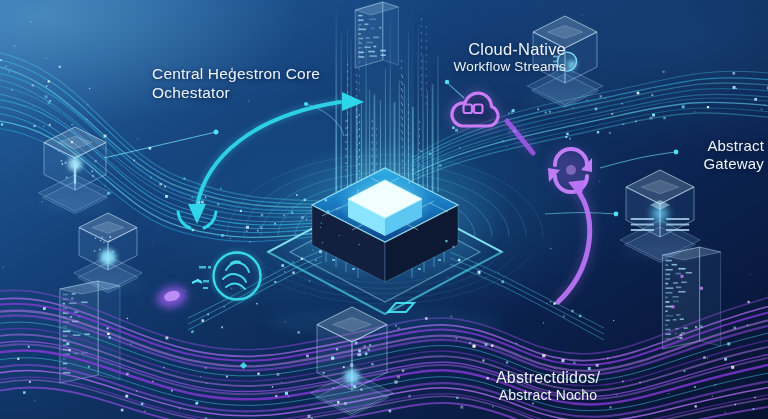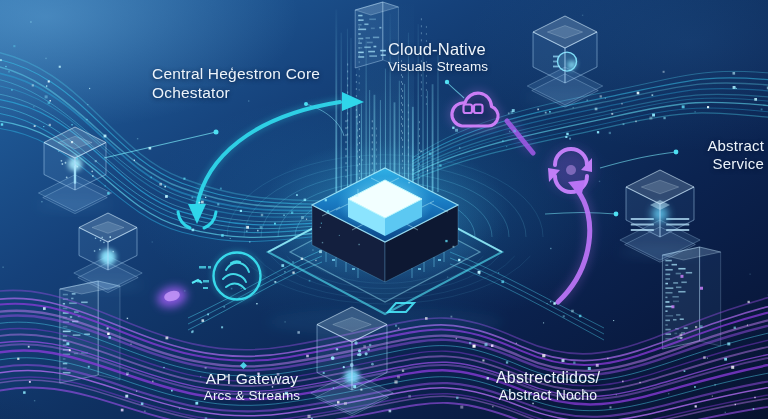--- a/index.html
+++ b/index.html
@@ -10,21 +10,21 @@
       radial-gradient(55% 45% at 6% 4%, rgba(125,195,240,.38), rgba(125,195,240,0) 60%),
       radial-gradient(50% 44% at 50% 50%, rgba(40,150,215,.25), rgba(40,150,215,0) 65%),
       radial-gradient(45% 40% at 90% 10%, rgba(60,130,200,.15), rgba(60,130,200,0) 65%),
       linear-gradient(148deg,#2a6aa6 0%,#1d5490 16%,#15417a 32%,#0f3263 50%,#0b2350 68%,#091a40 84%,#071330 100%);}
   svg.scene{position:absolute;inset:0;display:block}
   .vignette{position:absolute;inset:0;pointer-events:none;
     background:radial-gradient(125% 135% at 50% 40%, rgba(0,0,0,0) 55%, rgba(4,10,26,.55) 100%)}
   .label{position:absolute;color:#edf4fb;text-shadow:0 1px 4px rgba(2,18,46,.7);letter-spacing:.2px}
   .label .l1,.label .l2{white-space:nowrap}
   .lab-core{left:152px;top:64px;font-size:15.5px;line-height:19px;text-align:left}
-  .lab-cloud{left:388px;top:39px;width:164px;text-align:left}
+  .lab-cloud{left:402px;top:39px;width:164px;text-align:right}
   .lab-cloud .l1{font-size:16.5px;line-height:20px}
   .lab-cloud .l2{font-size:13.5px;line-height:15px}
   .lab-abs{left:686px;top:137px;width:78px;text-align:right;font-size:15px;line-height:17.5px}
   .lab-api{left:178px;top:370px;width:148px;text-align:center}
   .lab-api .l1{font-size:15.5px;line-height:18px}
   .lab-api .l2{font-size:13.5px;line-height:15px}
   .lab-svc{left:464px;top:368px;width:168px;text-align:center}
   .lab-svc .l1{font-size:16px;line-height:19px}
   .lab-svc .l2{font-size:14px;line-height:16px}
 </style>
@@ -769,27 +769,23 @@
   </svg>
 
   <div class="vignette"></div>
 
   <div class="label lab-core">
     <div class="l1">Central Heģestron Core</div>
     <div class="l2">Ochestator</div>
   </div>
   <div class="label lab-cloud">
     <div class="l1">Cloud-Native</div>
-    <div class="l2">Visuals Streams</div>
+    <div class="l2">Workflow Streams</div>
   </div>
   <div class="label lab-abs">
     <div class="l1">Abstract</div>
-    <div class="l2">Service</div>
-  </div>
-  <div class="label lab-api">
-    <div class="l1">API Gateway</div>
-    <div class="l2">Arcs &amp; Streams</div>
+    <div class="l2">Gateway</div>
   </div>
   <div class="label lab-svc">
     <div class="l1">Abstrectdidos/</div>
     <div class="l2">Abstract Nocho</div>
   </div>
 </div>
 
 </body></html>

